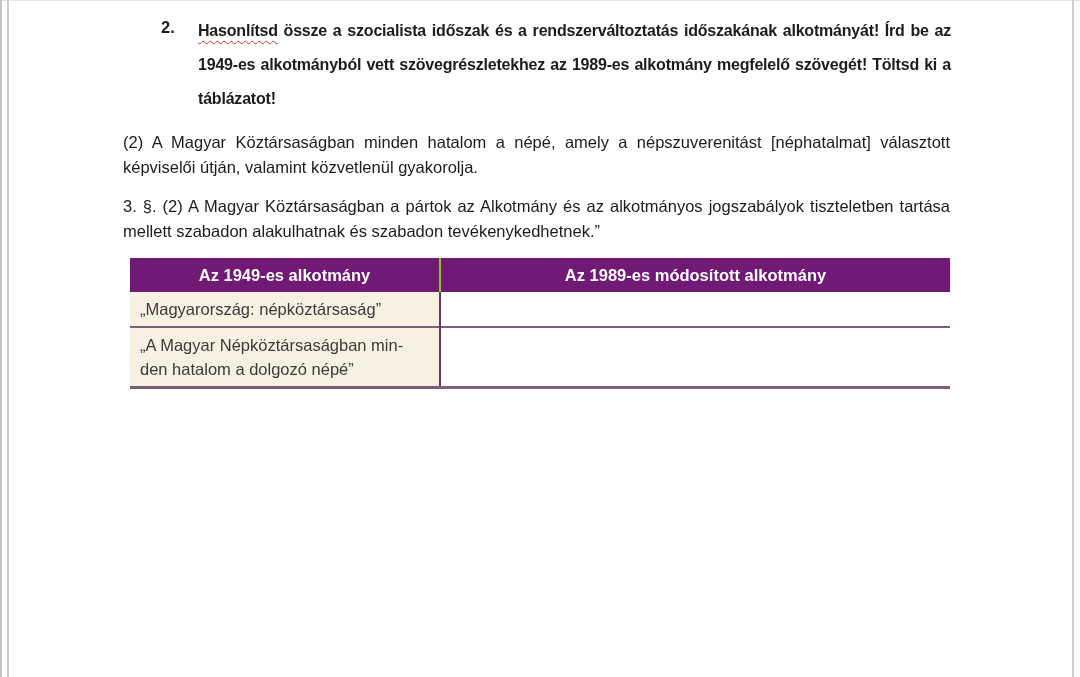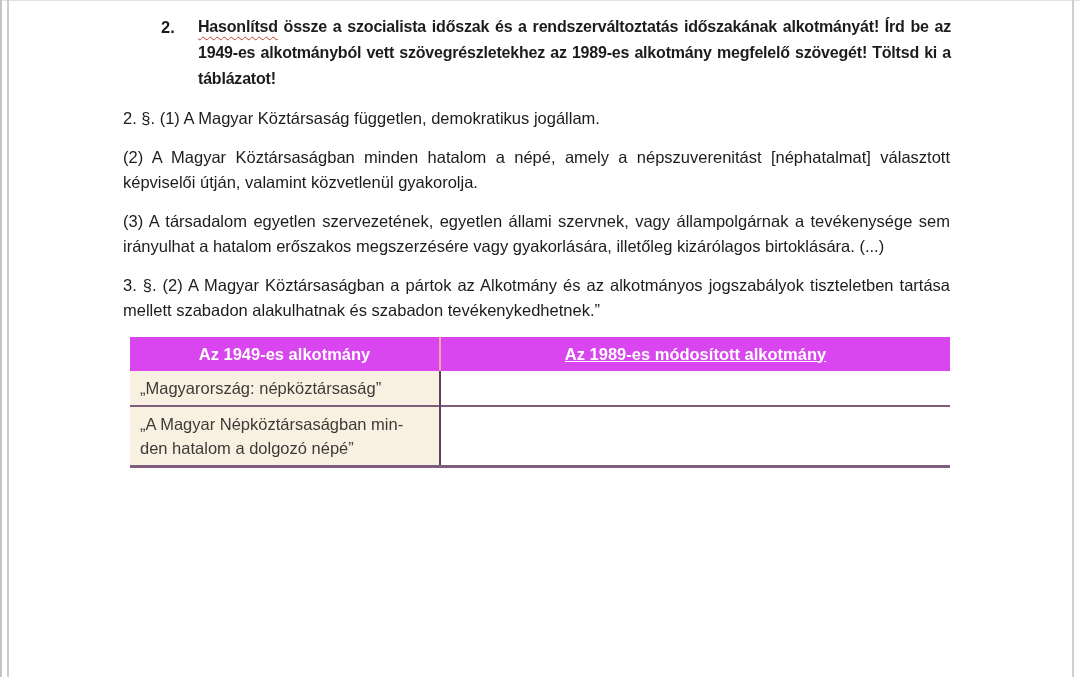--- a/index.html
+++ b/index.html
@@ -21,21 +21,21 @@
   .edge.top         { left: 0; top: 0; width: 1080px; height: 1px; background:#e2e2e2; }
 
   .content { position: absolute; left: 123px; top: 14px; width: 827px; }
 
   
   .task { display: flex; width: 790px; margin-left: 38px; }
   .task-number {
     flex: 0 0 37px; font-weight: 700; font-size: 16.5px; line-height: 26px;
   }
   .task-text {
-    flex: 1 1 auto; font-weight: 700; font-size: 16px; line-height: 26px;
+    flex: 1 1 auto; font-weight: 700; font-size: 16px; line-height: 34px;
     text-align: justify; letter-spacing: -0.2px; hyphens: none;
   }
   .spellcheck {
     text-decoration: underline wavy #c23b2e;
     text-decoration-thickness: 1px;
     text-underline-offset: 4px;
   }
 
   .content p {
     margin: 14px 0 0 0;
@@ -45,29 +45,29 @@
   .content p.first { margin-top: 11px; }
 
   
   table.cmp {
     border-collapse: collapse;
     margin: 14px 0 0 7px;
     width: 820px;
     table-layout: fixed;
   }
   table.cmp th {
-    background: #d946ef;
+    background: #701a75;
     color: #ffffff;
     font-weight: 700;
     font-size: 16.5px;
     height: 34px;
     text-align: center;
     padding: 0;
   }
-  table.cmp th.h-right { border-left: 2px solid #fca5a5; text-decoration: underline; }
+  table.cmp th.h-right { border-left: 2px solid #84cc16; }
   table.cmp col.c-left  { width: 310px; }
   table.cmp col.c-right { width: 510px; }
   table.cmp tbody tr { border-bottom: 2px solid #7e5e7c; }
   table.cmp tbody tr:last-child { border-bottom: 3px solid #7e5e7c; }
   table.cmp td {
     vertical-align: middle;
     font-size: 16.5px;
     line-height: 24px;
   }
   td.cell-left {
@@ -89,23 +89,21 @@
   <div class="edge left-inner"></div>
   <div class="edge right"></div>
 
   <div class="content">
 
     <div class="task">
       <div class="task-number">2.</div>
       <div class="task-text"><span class="spellcheck">Hasonlítsd</span> <span>össze a szocialista időszak és a rendszerváltoztatás időszakának alkotmányát! Írd be az 1949-es alkotmányból vett szövegrészletekhez az 1989-es alkotmány megfelelő szövegét! Töltsd ki a táblázatot!</span></div>
     </div>
 
-    <p>2. §. (1) A Magyar Köztársaság független, demokratikus jogállam.</p>
     <p>(2) A Magyar Köztársaságban minden hatalom a népé, amely a népszuverenitást [néphatalmat] választott képviselői útján, valamint közvetlenül gyakorolja.</p>
-    <p>(3) A társadalom egyetlen szervezetének, egyetlen állami szervnek, vagy állampolgárnak a tevékenysége sem irányulhat a hatalom erőszakos megszerzésére vagy gyakorlására, illetőleg kizárólagos birtoklására. (...)</p>
     <p>3. §. (2) A Magyar Köztársaságban a pártok az Alkotmány és az alkotmányos jogszabályok tiszteletben tartása mellett szabadon alakulhatnak és szabadon tevékenykedhetnek.”</p>
 
     <table class="cmp">
       <colgroup>
         <col class="c-left">
         <col class="c-right">
       </colgroup>
       <thead>
         <tr>
           <th class="h-left">Az 1949-es alkotmány</th>

